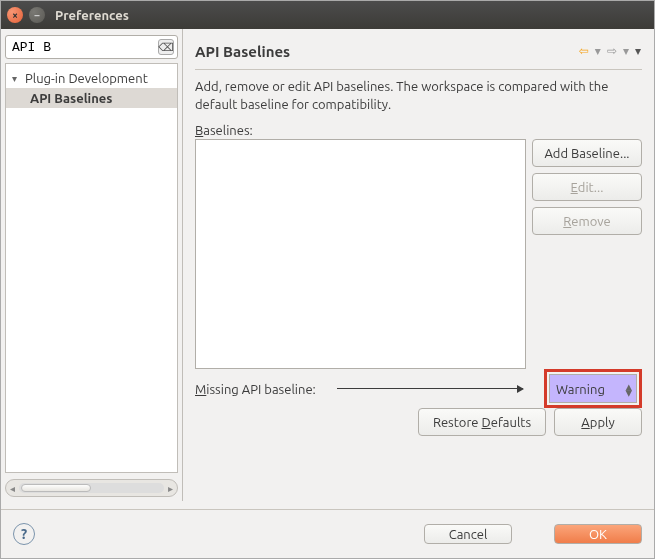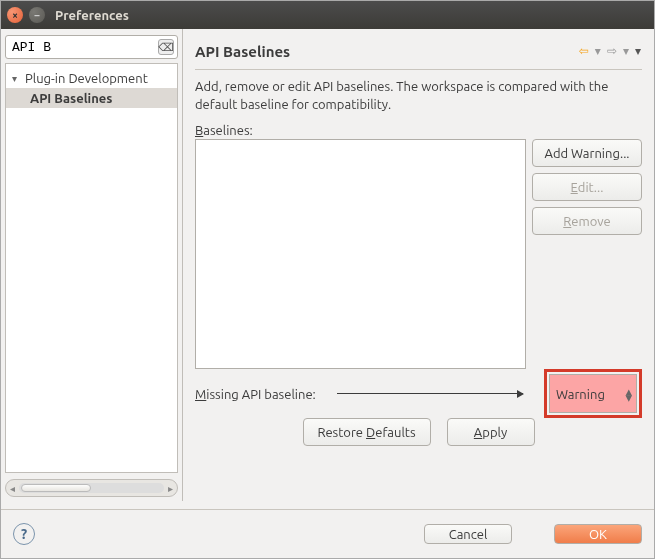--- a/index.html
+++ b/index.html
@@ -38,23 +38,23 @@
 .listbox { flex:1; height: 230px; background:#fff; border:1px solid #b1aea8; }
 .btncol { width: 110px; display:flex; flex-direction:column; gap:6px; }
 button.std { height: 28px; background: linear-gradient(#fafaf8,#ececea); border:1px solid #b1aea8; border-radius:4px; color:#3c3c3c; font-size:13px; padding:0 8px; }
 button.std:disabled { color:#a7a39c; }
 .options-label { margin-top: 10px; margin-bottom: 6px; }
 .missing-row { display:flex; align-items:center; gap:21px; }
 .missing-label { white-space:nowrap; }
 .arrow-line { flex:1; height:1px; background:#3c3c3c; position:relative; }
 .arrow-line::after { content:""; position:absolute; right:-1px; top:-3px; border-left:7px solid #3c3c3c; border-top:4px solid transparent; border-bottom:4px solid transparent; }
 .highlight-box { border:3px solid #d43b2a; padding:2px; }
-.spin { width:88px; height:39px; background:#fca5a5; border:1px solid #b1aea8; display:flex; align-items:center; justify-content:space-between; padding:0 4px 0 6px; }
+.spin { width:88px; height:29px; background:#c4b5fd; border:1px solid #b1aea8; display:flex; align-items:center; justify-content:space-between; padding:0 4px 0 6px; }
 .spin-arrows { display:flex; flex-direction:column; line-height:6px; font-size:8px; color:#666; }
-.btm-right { display:flex; justify-content:center; gap:16px; }
+.btm-right { display:flex; justify-content:flex-end; gap:8px; }
 .footer-sep { border-top:1px solid #c9c5be; margin: 8px 0 0 0; }
 .footer { height: 48px; display:flex; align-items:center; justify-content:space-between; padding: 0 12px; }
 .help { width:22px; height:22px; border:1.5px solid #7b94ac; border-radius:50%; color:#4a6a8a; display:flex; align-items:center; justify-content:center; font-weight:bold; font-size:14px; }
 .footer-btns { display:flex; gap:10px; }
 button.foot { width:88px; height:20px; border:1px solid #b1aea8; border-radius:4px; font-size:13px; }
 .cancel { background:linear-gradient(#fafaf8,#ececea); color:#3c3c3c; }
 .ok { background:linear-gradient(#fba57a,#f07d4a); color:#fff; border-color:#d86b3e;margin-left:32px; }
 button.wide { width:128px; }
 </style>
 </head>
@@ -109,21 +109,21 @@
         </div>
         <div class="rpdivider"></div>
 
         <div class="desc">Add, remove or edit API baselines. The workspace is compared with the default baseline for compatibility.</div>
 
         <div class="lbl"><span class="u">B</span><span>aselines:</span></div>
 
         <div class="baselines-row">
           <div class="listbox"></div>
           <div class="btncol">
-            <button class="std">Add Warning...</button>
+            <button class="std">Add Baseline...</button>
             <button class="std" disabled=""><span class="u">E</span>dit...</button>
             <button class="std" disabled=""><span class="u">R</span>emove</button>
           </div>
         </div>
 
 
         <div class="missing-row">
           <div class="missing-label"><span class="u">M</span>issing API baseline:</div>
           <div class="arrow-line"></div>
           <div class="highlight-box">

